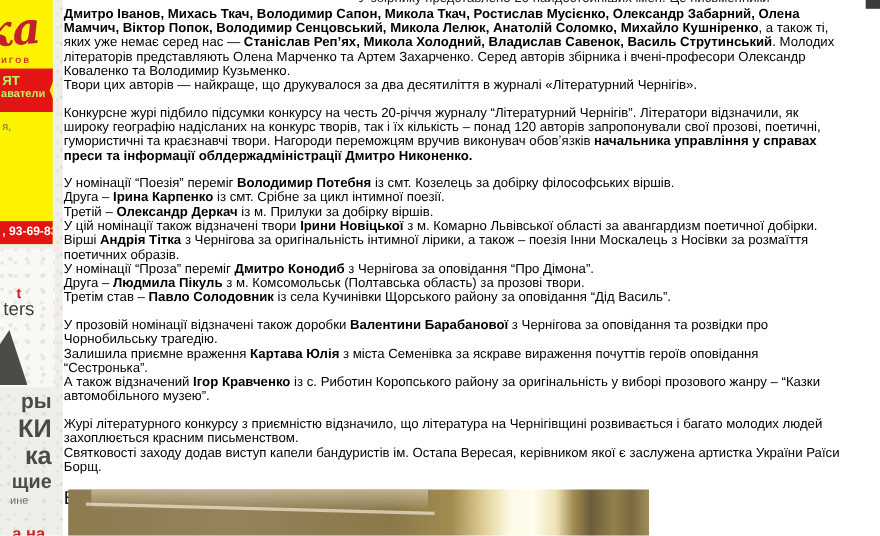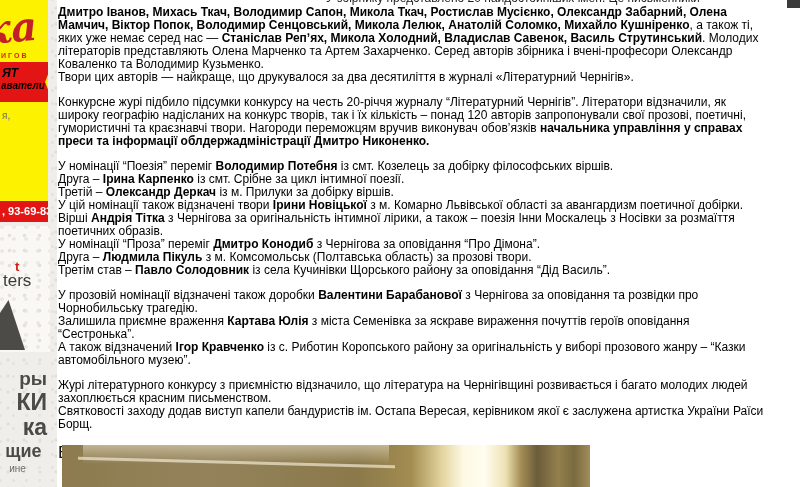--- a/index.html
+++ b/index.html
@@ -27,21 +27,21 @@
     font-size:40px; line-height:40px; color:#c32029; transform:rotate(-5deg);
     white-space:nowrap;
   }
   .logo-sub {
     position:absolute; top:52px; left:-6px; font-size:7px; font-weight:bold;
     letter-spacing:2px; color:#d02a1e; white-space:nowrap;
   }
   .ribbon {
     position:absolute; top:62px; left:0; width:53px; height:40px; background:#e31414;
     clip-path:polygon(0 0, 100% 0, 85% 50%, 100% 100%, 0 100%);
-    color:#000000; font-weight:bold; overflow:hidden;font-style:italic;
+    color:#bef264; font-weight:bold; overflow:hidden;
   }
   .ribbon-l1 { font-size:12px; line-height:12px; margin:5px 0 2px 2px; white-space:nowrap; }
   .ribbon-l2 { font-size:10px; line-height:10px; margin-left:1px; white-space:nowrap; }
   .ad-note { position:absolute; top:110px; left:2px; font-size:10px; color:#6d6d6d; }
   .phone-strip {
     position:absolute; bottom:0; left:0; width:48px; height:21px; background:#e31414;
     color:#fff; font-weight:bold; font-size:11px; line-height:21px;
     padding-left:2px; white-space:nowrap; overflow:hidden;
   }
 
@@ -54,24 +54,24 @@
   }
   .mid-accent { position:absolute; top:34px; left:15px; color:#cf2016; font-weight:bold; font-size:13px; line-height:13px; }
   .mid-text   { position:absolute; top:46px; left:3px;  color:#3b3b39; font-size:17px; line-height:17px; }
   .mid-triangle {
     position:absolute; bottom:2px; left:0; width:25px; height:50px; background:#4d4b48;
     clip-path:polygon(34% 0, 100% 100%, 0 100%, 0 26%);
   }
 
   .ad-bottom { top:354px; width:50px; height:133px; overflow:hidden; }
   .frag { font-weight:bold; color:#4b4b46; line-height:1; text-align:right; padding-right:3px; white-space:nowrap; }
-  .f0 { font-size:19px; margin-top:15px; }
+  .f0 { font-size:19px; margin-top:2px; }
   .f1 { font-size:23px; margin-top:3px; }
   .f2 { font-size:23px; margin-top:2px; }
-  .f3 { font-size:18px; margin-top:3px;text-align:center; }
+  .f3 { font-size:18px; margin-top:3px; }
   .frag-small { font-size:10px; color:#6e6e68; text-align:center; padding-right:15px; margin-top:3px; white-space:nowrap; }
   .frag-red   { font-size:15px; font-weight:bold; color:#c6271b; text-align:right; padding-right:9px; margin-top:16px; white-space:nowrap; }
 
   
   .content { position:absolute; left:58px; top:0; width:724px; }
   .cut-line { position:relative; height:6px; overflow:hidden; }
   .cut-line span {
     position:absolute; top:-8px; left:268px; font-size:12px; line-height:13px;
     color:#1d1d1d; white-space:nowrap;
   }

